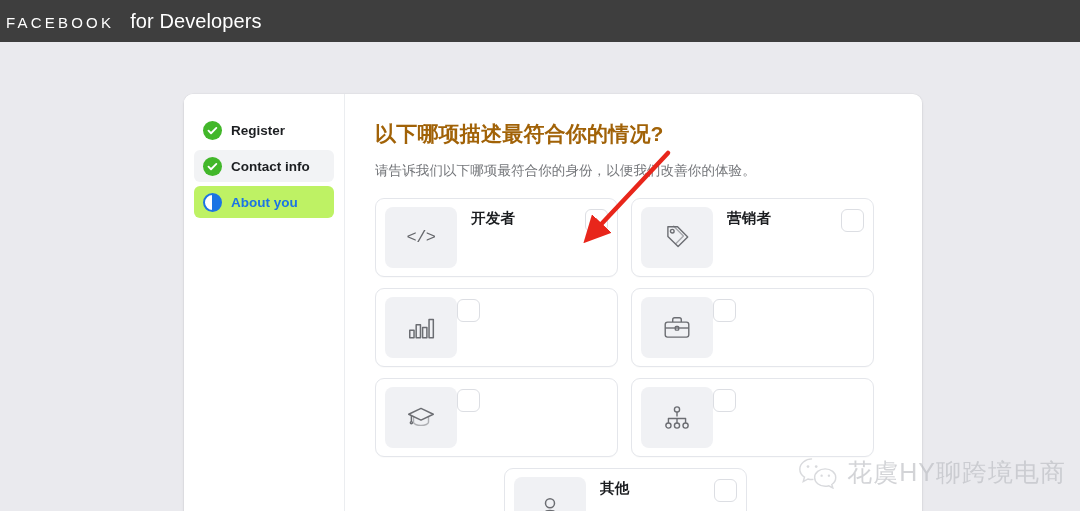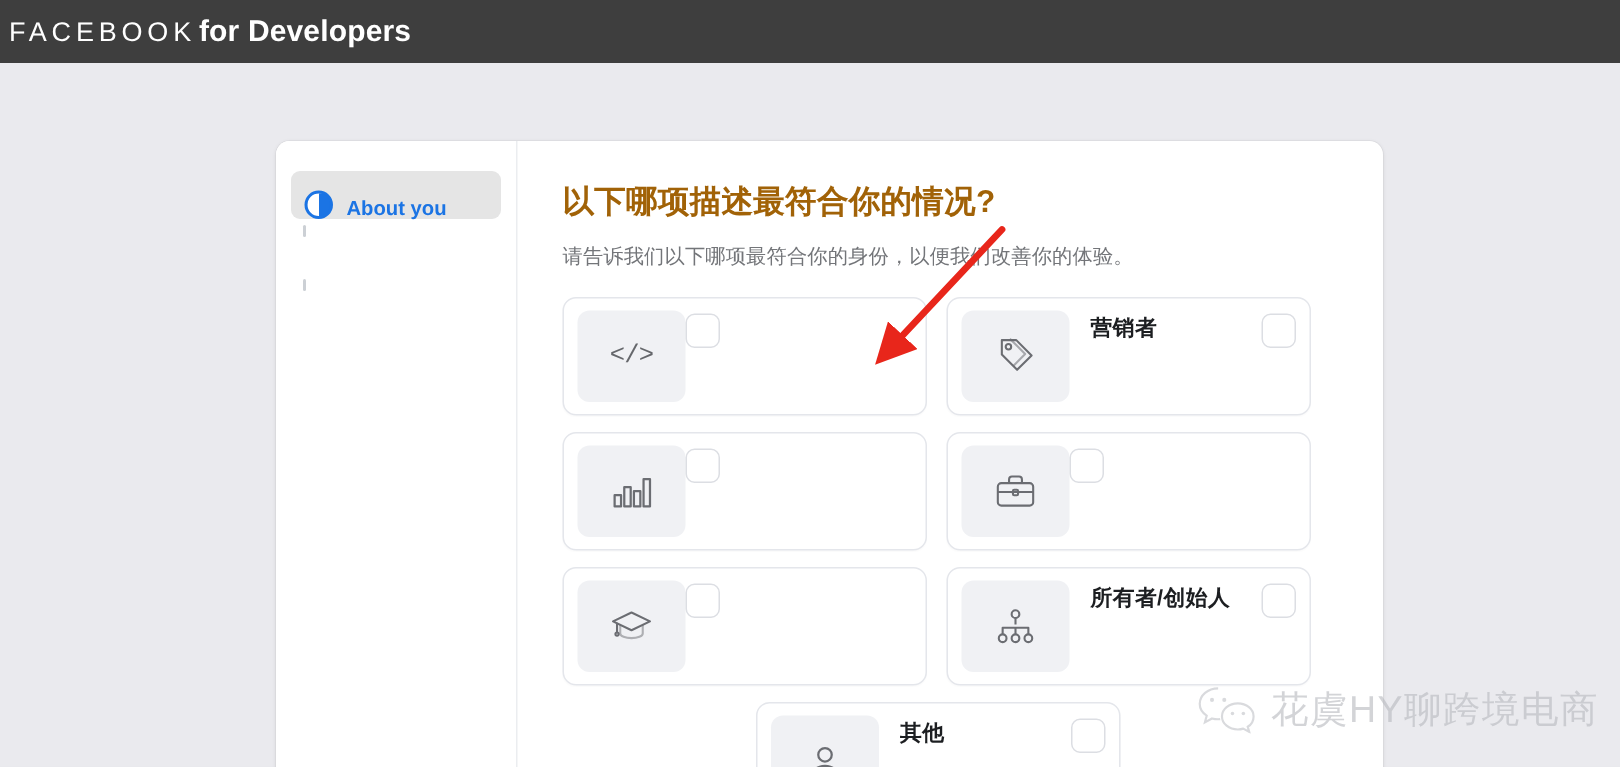--- a/index.html
+++ b/index.html
@@ -25,26 +25,26 @@
   .brand {
     padding-left: 6px;
     font-size: 20px;
     color: #ffffff;
     white-space: nowrap;
     letter-spacing: 0.2px;
   }
   .brand-fb {
     font-weight: 400;
     letter-spacing: 3.2px;
-    font-size: 18px;
+    font-size: 15px;
   }
   .brand-rest {
-    font-weight: 700;
+    font-weight: 400;
     letter-spacing: 0.1px;
-    margin-left: 2px;
+    margin-left: 16px;
   }
 
   
   .page-bg {
     position: absolute;
     top: 42px; left: 0;
     width: 1080px;
     height: 469px;
     background: #eaeaee;
   }
@@ -75,21 +75,21 @@
     display: flex;
     align-items: center;
     gap: 9px;
     height: 32px;
     padding: 0 9px;
     border-radius: 6px;
     margin-bottom: 4px;
     position: relative;
   }
   .step.done-hl { background: #f2f3f5; }
-  .step.active  { background: #e5e5e5; align-items: flex-end; }
+  .step.active  { background: #bef264; }
 
   .step-label {
     font-size: 13.5px;
     font-weight: bold;
     color: #1c1e21;
     white-space: nowrap;
   }
   .step.active .step-label { color: #1b74e4; }
 
   
@@ -242,23 +242,39 @@
     <span class="brand-fb">FACEBOOK</span><span class="brand-rest">for Developers</span>
   </div>
 </div>
 
 <div class="page-bg"></div>
 
 <div class="panel">
 
   <div class="sidebar">
 
+    <div class="step">
+      <span class="ic-check">
+        <svg width="11" height="11" viewBox="0 0 12 12">
+            <path d="M1.6 6.2 L4.4 9 L10.2 3.2" stroke="#ffffff" stroke-width="2" fill="none" stroke-linecap="round" stroke-linejoin="round"></path>
+          </svg>
+      </span>
+      <span class="step-label">Register</span>
+    </div>
 
     <div class="connector conn1"></div>
 
+    <div class="step done-hl">
+      <span class="ic-check">
+        <svg width="11" height="11" viewBox="0 0 12 12">
+            <path d="M1.6 6.2 L4.4 9 L10.2 3.2" stroke="#ffffff" stroke-width="2" fill="none" stroke-linecap="round" stroke-linejoin="round"></path>
+          </svg>
+      </span>
+      <span class="step-label">Contact info</span>
+    </div>
 
     <div class="connector conn2"></div>
 
     <div class="step active">
       <span class="ic-half"></span>
       <span class="step-label">About you</span>
     </div>
 
   </div>
 
@@ -266,20 +282,21 @@
 
     <div class="headline">以下哪项描述最符合你的情况?</div>
     <div class="subhead">请告诉我们以下哪项最符合你的身份，以便我们改善你的体验。</div>
 
     <div class="grid">
 
       <div class="opt-card">
         <div class="opt-thumb">
           <span class="code-glyph">&lt;/&gt;</span>
         </div>
+        <div class="opt-label">开发者</div>
         <div class="opt-check"></div>
       </div>
 
       <div class="opt-card">
         <div class="opt-thumb">
           <svg width="30" height="30" viewBox="0 0 28 28" fill="none" stroke="#6b6d72" stroke-width="1.3">
             <path d="M14.5 3.5 L24 13 L15 22 L5.5 12.5 L5.5 3.5 Z" stroke-linejoin="round"></path>
             <circle cx="9.6" cy="7.6" r="1.7"></circle>
             <path d="M10.5 2.6 L20 12.1 L12.6 19.6" opacity="0.55" stroke-linejoin="round"></path>
           </svg>
@@ -329,21 +346,20 @@
           <svg width="30" height="30" viewBox="0 0 28 28" fill="none" stroke="#6b6d72" stroke-width="1.3" stroke-linejoin="round">
             <circle cx="14" cy="6" r="2.4"></circle>
             <circle cx="6" cy="21" r="2.4"></circle>
             <circle cx="14" cy="21" r="2.4"></circle>
             <circle cx="22" cy="21" r="2.4"></circle>
             <path d="M14 8.4 V12.5"></path>
             <path d="M6 18.6 V14.5 H22 V18.6"></path>
             <path d="M14 14.5 V18.6"></path>
           </svg>
         </div>
-        <div class="opt-label">所有者/创始人</div>
         <div class="opt-check"></div>
       </div>
 
       <div class="opt-card wide-other">
         <div class="opt-thumb">
           <svg width="30" height="30" viewBox="0 0 28 28" fill="none" stroke="#6b6d72" stroke-width="1.4" stroke-linejoin="round">
             <circle cx="14" cy="9.5" r="4.2"></circle>
             <path d="M5.5 24 c0-4.7 3.8-7.6 8.5-7.6 s8.5 2.9 8.5 7.6"></path>
           </svg>
         </div>

